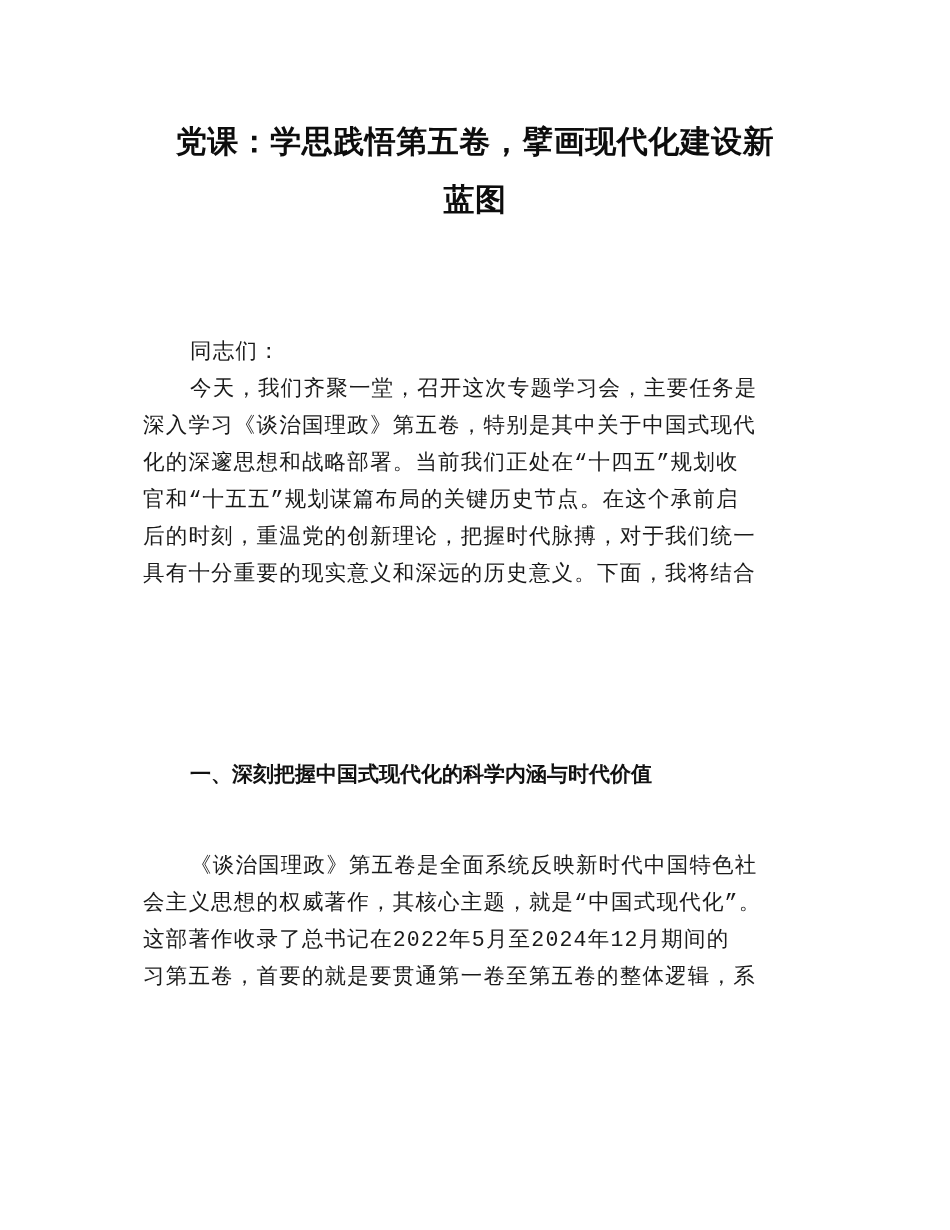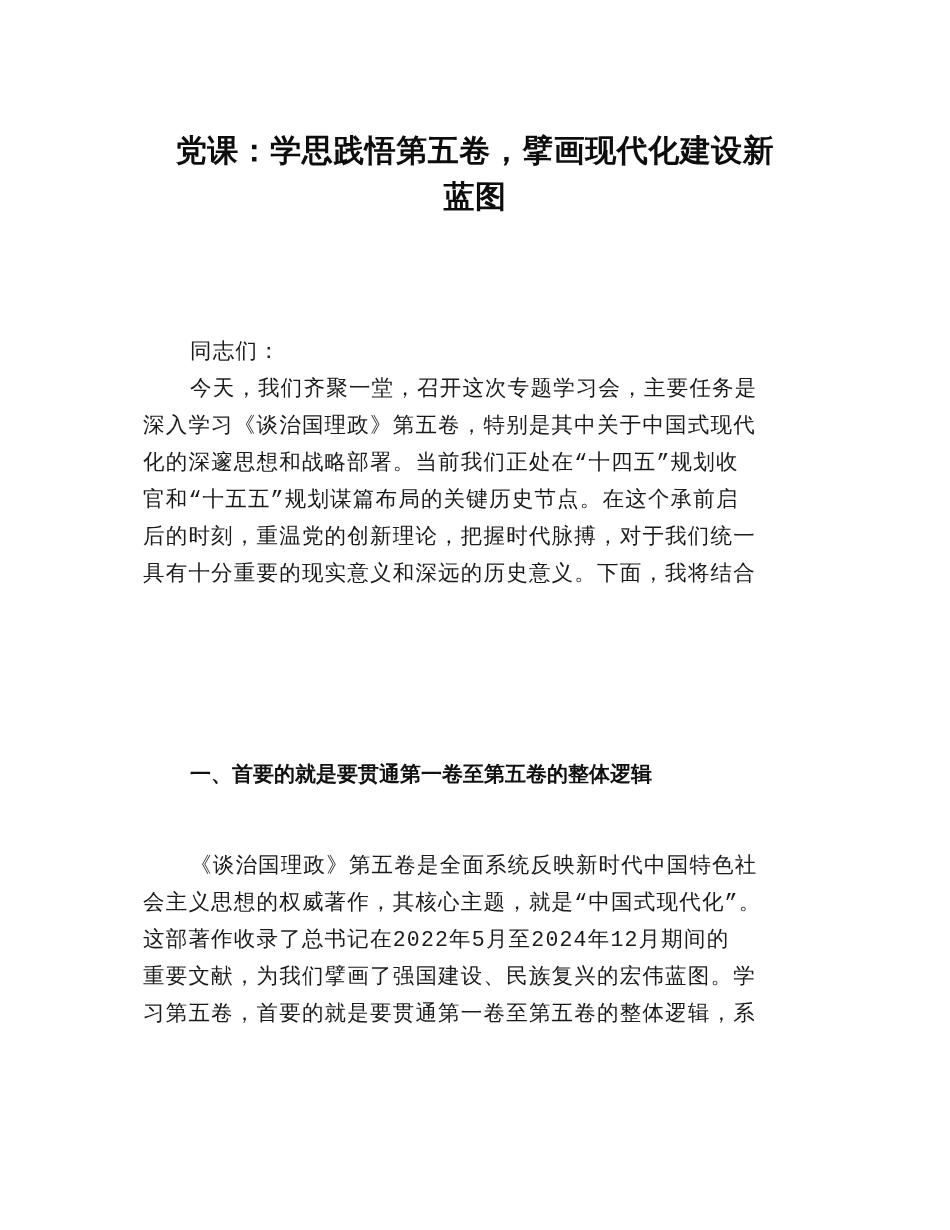--- a/index.html
+++ b/index.html
@@ -64,40 +64,39 @@
       white-space: nowrap;
     }
     .para2 { top: 848px; }
   </style>
 </head>
 <body>
 
 <div class="page">
 
   <div class="title">
-    <span class="line-t" style="display:block;margin-top:9px;">党课：学思践悟第五卷，擘画现代化建设新</span>
-    <span class="line-t" style="display:block;">蓝图</span>
+    <span class="line-t" style="display:block;">党课：学思践悟第五卷，擘画现代化建设新</span>
+    <span class="line-t" style="display:block;margin-top:12px;">蓝图</span>
   </div>
 
   <div class="body-text greeting">
     <span class="line indent">同志们：</span>
   </div>
 
   <div class="body-text para1">
     <span class="line indent">今天，我们齐聚一堂，召开这次专题学习会，主要任务是</span>
     <span class="line">深入学习《谈治国理政》第五卷，特别是其中关于中国式现代</span>
     <span class="line">化的深邃思想和战略部署。当前我们正处在“十四五”规划收</span>
     <span class="line">官和“十五五”规划谋篇布局的关键历史节点。在这个承前启</span>
     <span class="line">后的时刻，重温党的创新理论，把握时代脉搏，对于我们统一</span>
     <span class="line">具有十分重要的现实意义和深远的历史意义。下面，我将结合</span>
   </div>
 
-  <div class="heading">一、首要的就是要贯通第一卷至第五卷的整体逻辑</div>
+  <div class="heading">一、深刻把握中国式现代化的科学内涵与时代价值</div>
 
   <div class="body-text para2">
     <span class="line indent">《谈治国理政》第五卷是全面系统反映新时代中国特色社</span>
     <span class="line">会主义思想的权威著作，其核心主题，就是“中国式现代化”。</span>
     <span class="line">这部著作收录了总书记在2022年5月至2024年12月期间的</span>
-    <span class="line">重要文献，为我们擘画了强国建设、民族复兴的宏伟蓝图。学</span>
     <span class="line">习第五卷，首要的就是要贯通第一卷至第五卷的整体逻辑，系</span>
   </div>
 
 </div>
 
 </body></html>

